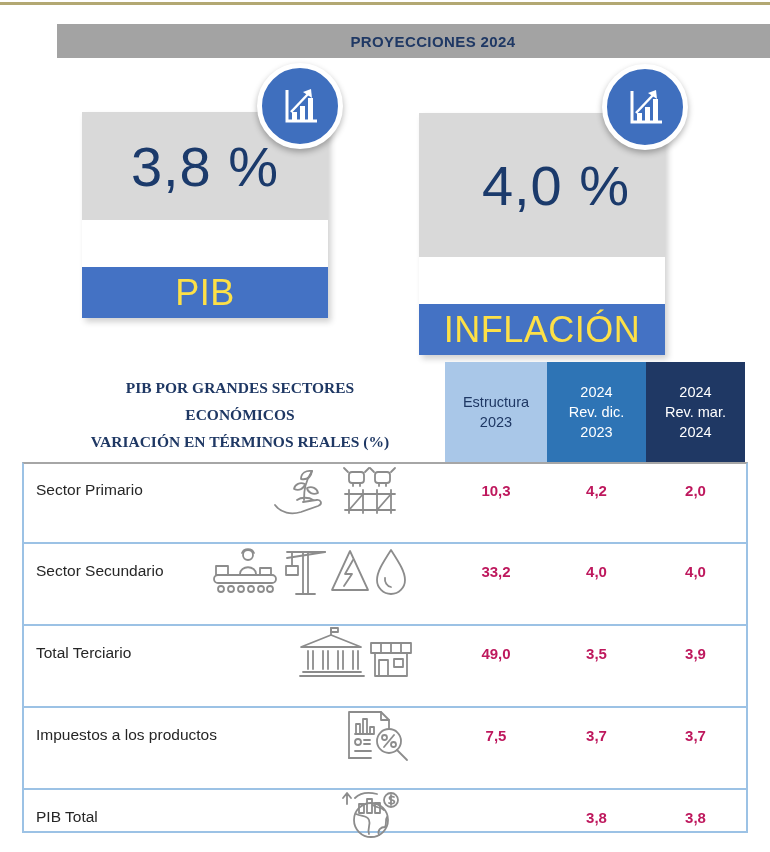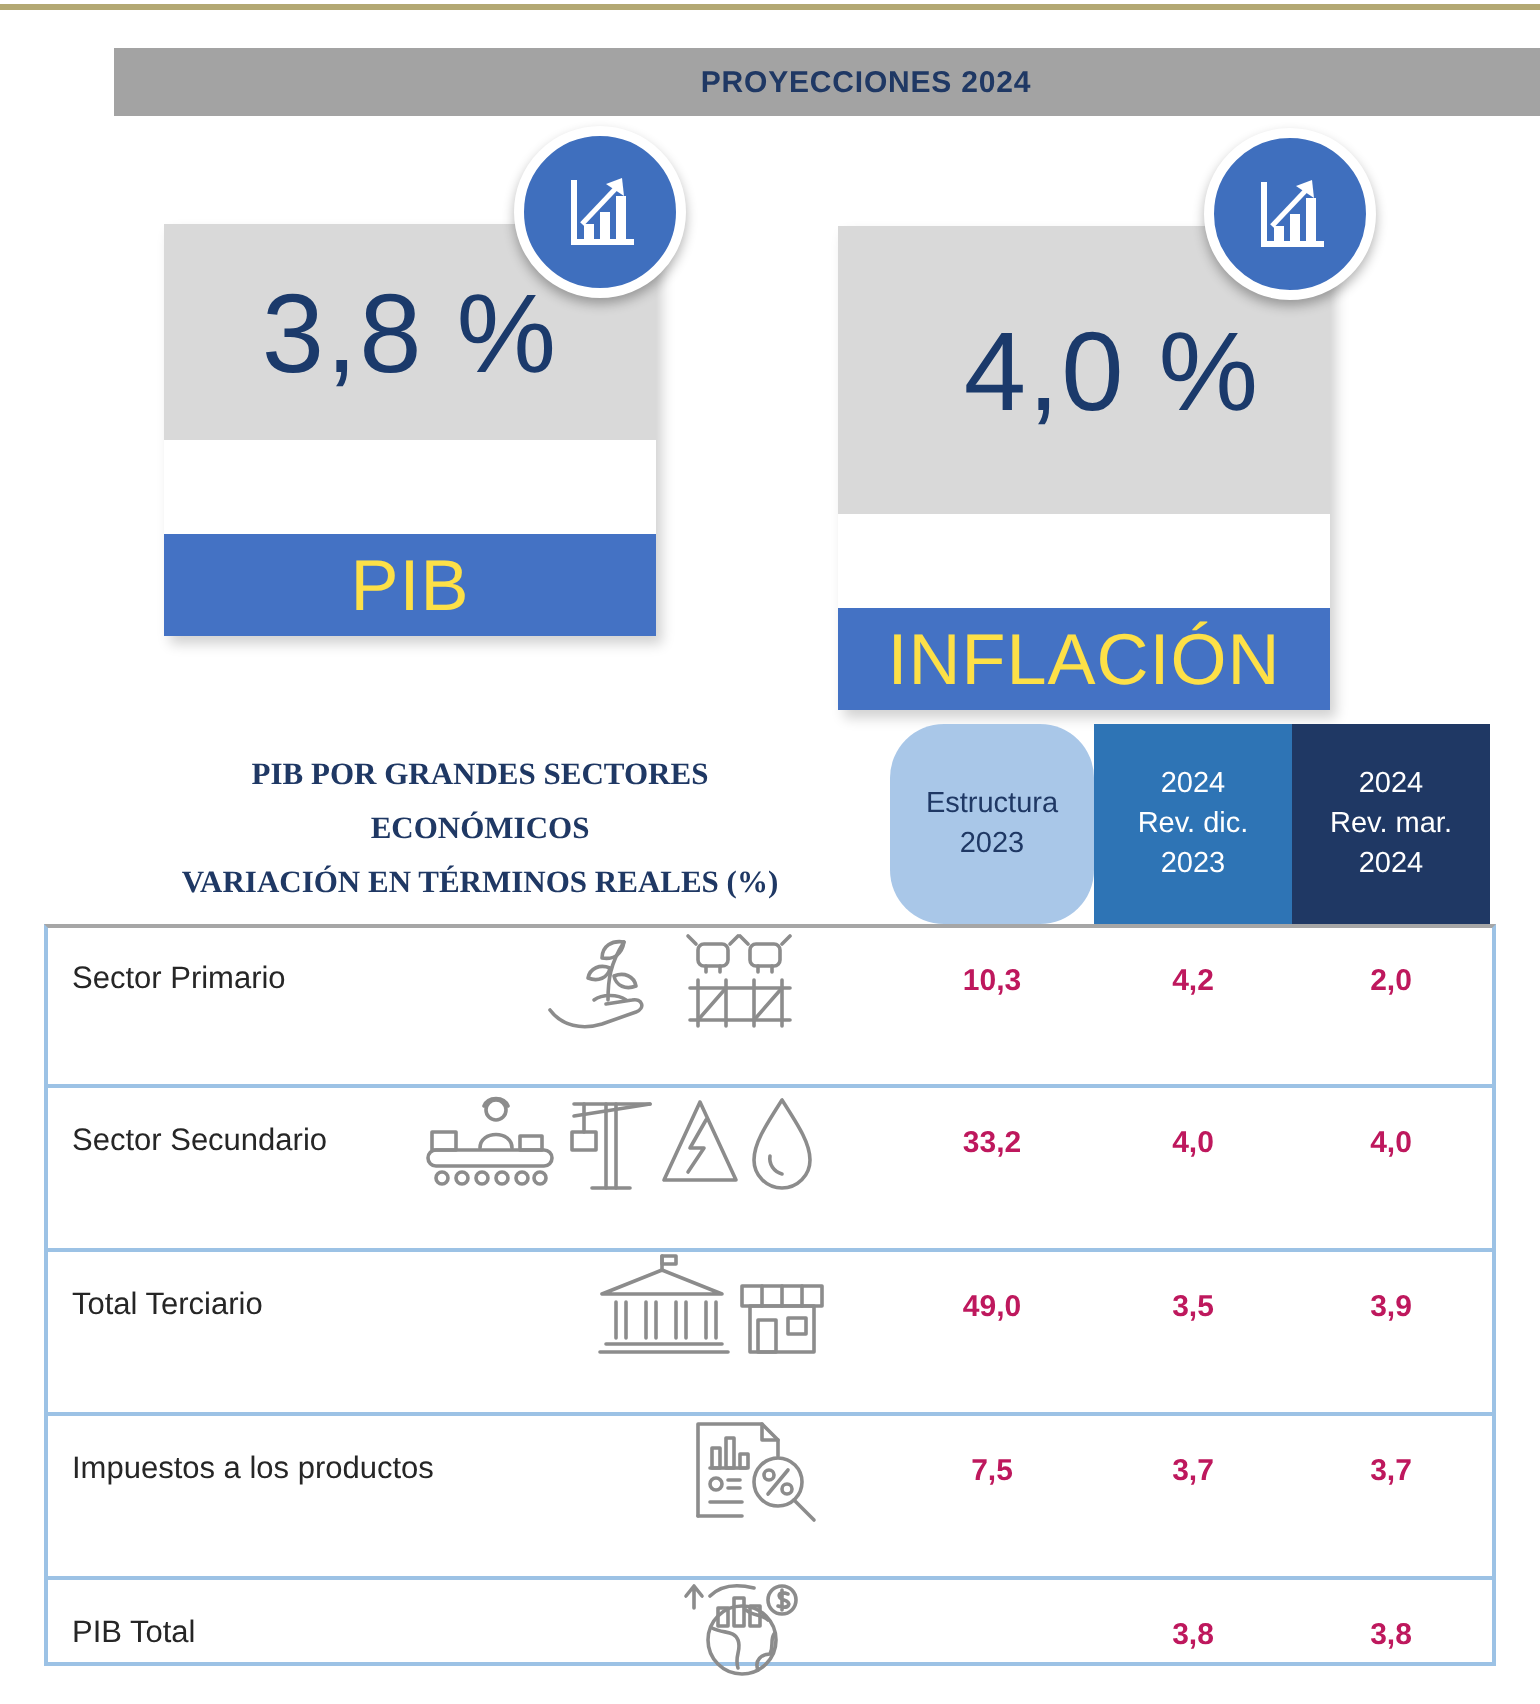--- a/index.html
+++ b/index.html
@@ -49,21 +49,21 @@
   .tbl-title{
     position:absolute;left:40px;top:374px;width:400px;
     text-align:center;color:#1f3864;font-size:15.5px;font-weight:600;line-height:27px;font-family:Liberation Serif, serif;
   }
 
   
   .hcell{
     position:absolute;top:362px;height:100px;display:flex;align-items:center;justify-content:center;
     text-align:center;font-size:14.5px;line-height:20px;
   }
-  .hc-estructura{left:445px;width:102px;background:#a9c7e8;color:#1f3864;font-weight:500;border-radius:27px;}
+  .hc-estructura{left:445px;width:102px;background:#a9c7e8;color:#1f3864;font-weight:500;}
   .hc-revdic{left:547px;width:99px;background:#2e74b5;color:#ffffff;}
   .hc-revmar{left:646px;width:99px;background:#1f3864;color:#ffffff;}
 
   
   .tbl{
     position:absolute;left:22px;top:462px;width:722px;height:367px;
     border:2px solid #9cc2e5;border-top:2px solid #a6a6a6;
     display:flex;flex-direction:column;background:#ffffff;
   }
   .trow{

